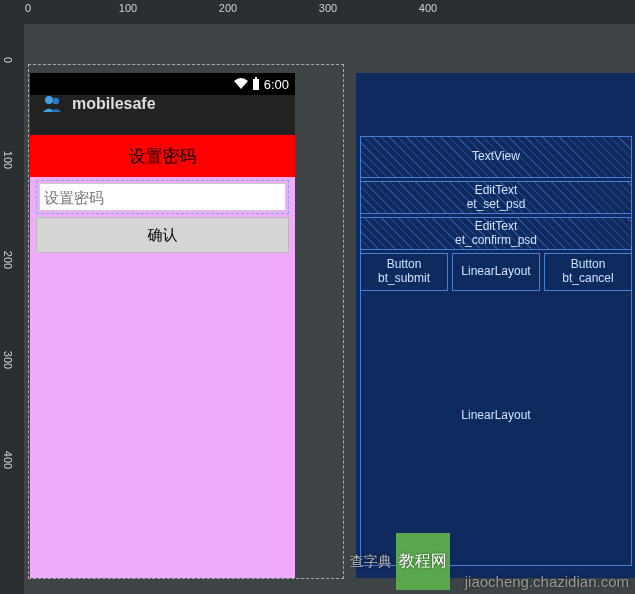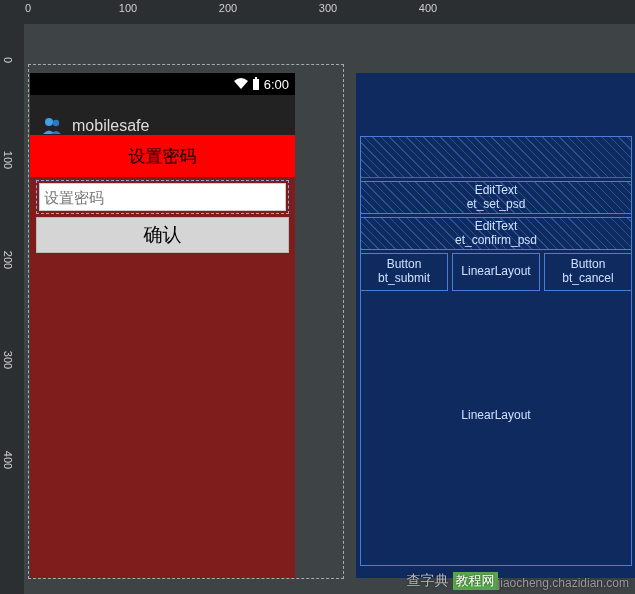--- a/index.html
+++ b/index.html
@@ -45,37 +45,37 @@
     .device-outline {
       position: absolute;
       left: 4px; top: 40px;
       width: 316px; height: 515px;
       border: 1px dashed #aaa;
     }
     .device {
       position: absolute;
       left: 6px; top: 49px;
       width: 265px; height: 505px;
-      background: #7f1d1d;
+      background: #f0abfc;
     }
     .status-bar {
       height: 22px; background: #000;
       display: flex; justify-content: flex-end; align-items: center;
       padding-right: 6px; gap: 4px;
       color: #fff; font-size: 13px;
     }
     .status-bar .wifi, .status-bar .batt {
       display: inline-block;
     }
     .wifi svg, .batt svg { display:block; }
     .app-bar {
       height: 40px; background: #222;
-      display: flex; align-items: flex-end;
+      display: flex; align-items: flex-start;
       padding-left: 12px; gap: 8px;
-      color: #ddd; font-size: 16px;
+      color: #ddd; font-size: 16px; font-weight: bold;
     }
     .app-icon svg { display:block; }
     .title-bar {
       height: 42px; background: #ff0000;
       color: #000;
       display: flex; align-items: center; justify-content: center;
       font-size: 17px; font-weight: 500;
     }
     .field-wrap {
       margin: 3px 6px;
@@ -93,21 +93,21 @@
     }
     .button-row {
       margin: 3px 6px;
       display: flex; gap: 6px;
     }
     .btn {
       flex: 1;
       height: 36px;
       background: #d5d5d5;
       border: 1px solid #bbb;
-      font-size: 19px;
+      font-size: 15px;
       cursor: pointer;
     }
 
     
     .blueprint {
       position: absolute;
       left: 332px; top: 49px;
       width: 280px; height: 505px;
       background: #0f2a5e;
     }
@@ -139,24 +139,24 @@
       font-size: 14px;
       display: flex; align-items: flex-end;
       z-index: 20;
       text-shadow: 0 0 3px rgba(0,0,0,0.6);
     }
     .watermark .line1 {
       display: flex; align-items: center; gap: 4px;
     }
     .watermark .badge {
       background: #5aa84e; color: #fff;
-      font-size: 13px; padding: 0 3px;
+      font-size: 16px; padding: 18px 3px;
       border-radius: 0;
     }
-    .watermark .line2 { font-size: 12px; color: #999; }
+    .watermark .line2 { font-size: 15px; color: #999; padding-left: 15px; }
   </style>
 </head>
 <body>
 
 <div class="ruler-h">
   <span class="tick" style="left:28px">0</span>
   <span class="tick" style="left:128px">100</span>
   <span class="tick" style="left:228px">200</span>
   <span class="tick" style="left:328px">300</span>
   <span class="tick" style="left:428px">400</span>
@@ -215,20 +215,23 @@
       <button class="btn">确认</button>
     </div>
   </div>
 
   <div class="blueprint">
 
     <div class="bp-hatch" style="left:4px; top:63px; width:272px; height:42px"></div>
     <div class="bp-hatch" style="left:4px; top:108px; width:272px; height:33px"></div>
     <div class="bp-hatch" style="left:4px; top:144px; width:272px; height:33px"></div>
 
+    <div class="bp-box" style="left:4px; top:63px; width:272px; height:42px">
+      <span>TextView</span>
+    </div>
 
     <div class="bp-box" style="left:4px; top:108px; width:272px; height:33px">
       <span>EditText</span>
       <span>et_set_psd</span>
     </div>
 
     <div class="bp-box" style="left:4px; top:144px; width:272px; height:33px">
       <span>EditText</span>
       <span>et_confirm_psd</span>
     </div>

